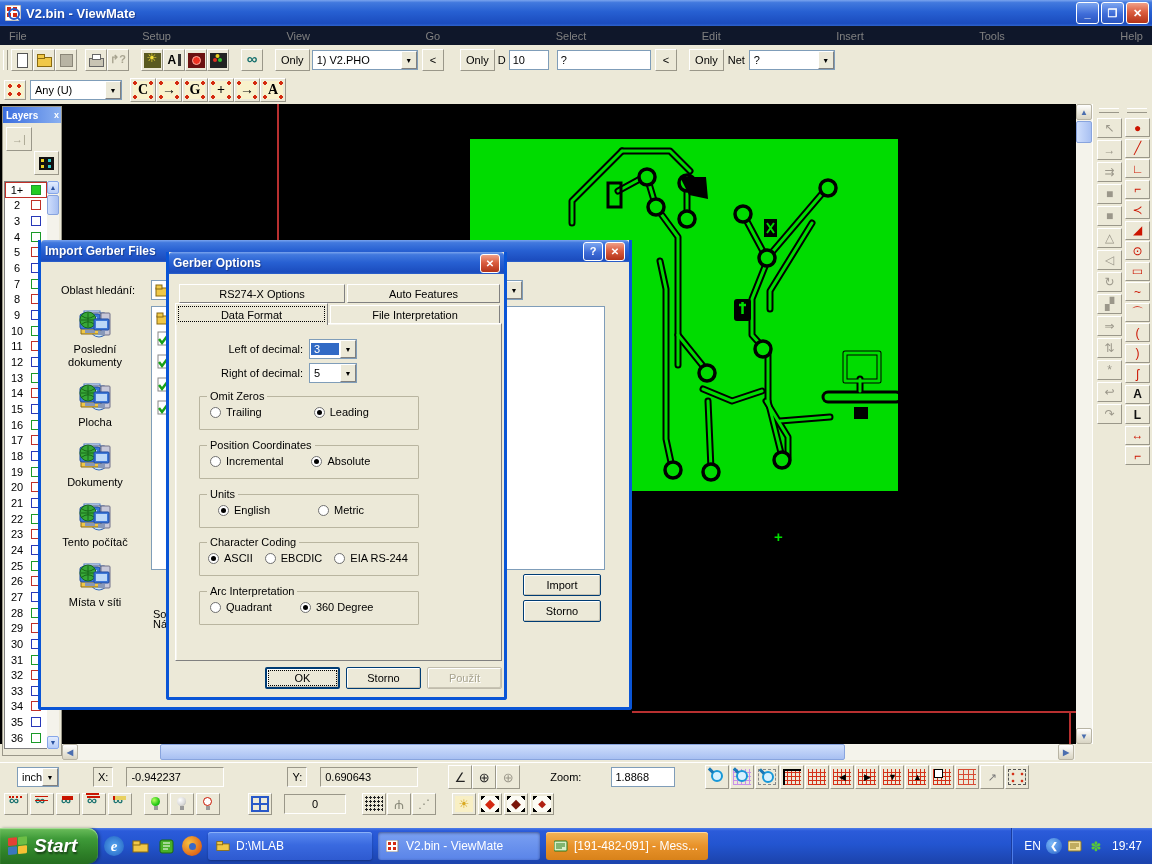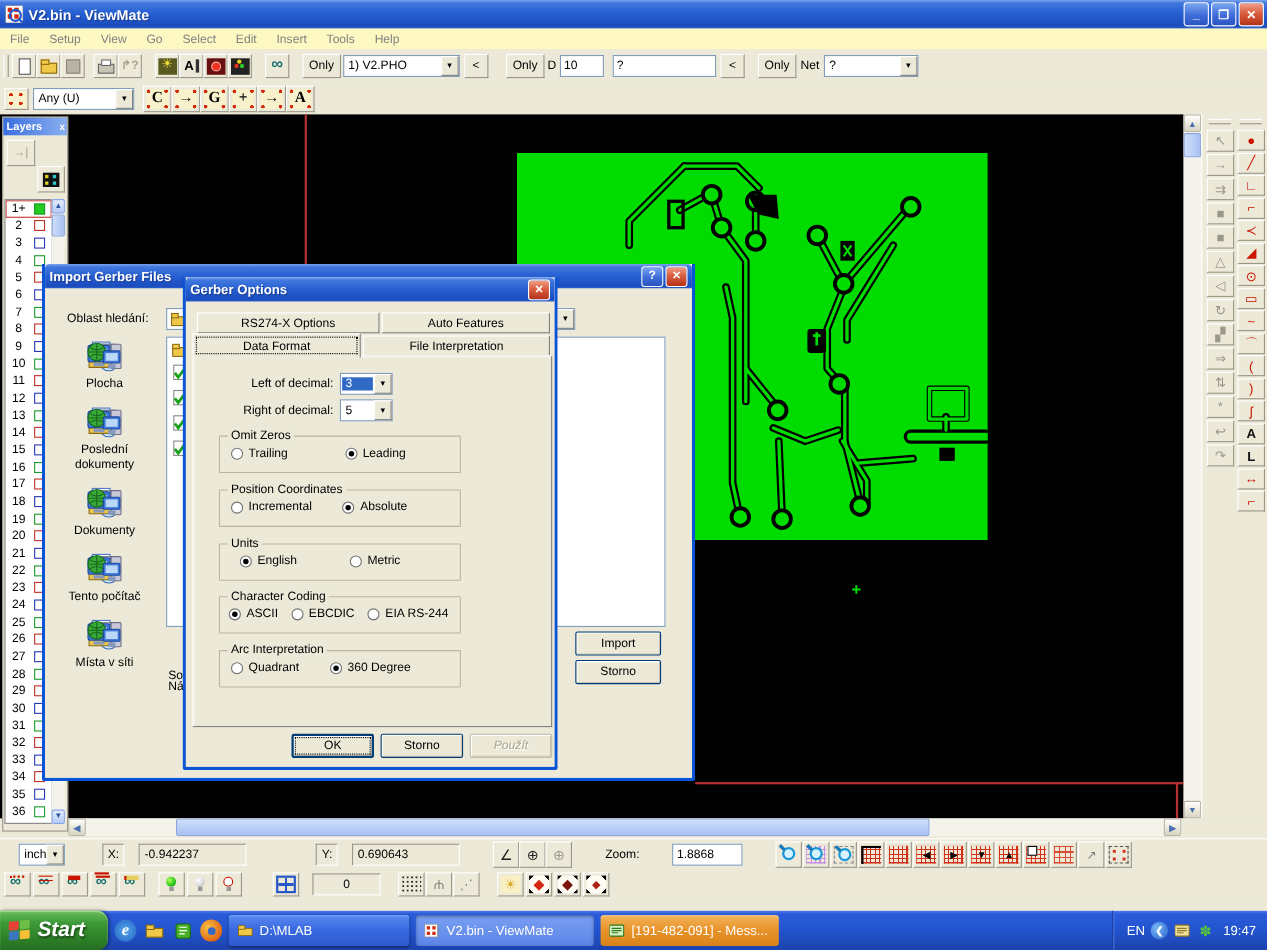--- a/index.html
+++ b/index.html
@@ -7,22 +7,22 @@
        font-family:"Liberation Sans",sans-serif;font-size:11px;color:#000;}
   .abs{position:absolute;}
   
   .titlebar{left:0;top:0;width:1152px;height:26px;
     background:linear-gradient(180deg,#7AA4EE 0%,#4279DE 10%,#2760D2 45%,#1B4CBE 90%,#2E62CC 100%);
     display:flex;align-items:center;color:#fff;font-weight:bold;font-size:13px;}
   .winbtn{width:21px;height:20px;margin-left:2px;border:1px solid #fff;border-radius:3px;
     display:flex;align-items:center;justify-content:center;color:#fff;font-size:11px;font-weight:bold;
     background:linear-gradient(180deg,#7CA6F0,#3E6CD8 55%,#2B55C0);}
   .winbtn.close{background:linear-gradient(180deg,#F0A088,#DB5E40 45%,#B33318);}
-  .menubar{left:0;top:26px;width:1152px;height:19px;background:#fef9c3;display:flex;align-items:center;
-    border-bottom:1px solid #E3E0CE;}
+  .menubar{left:0;top:26px;width:1152px;height:19px;background:#0f172a;display:flex;align-items:center;
+    border-bottom:1px solid #E3E0CE;justify-content:space-between;}
   .menubar span{padding:2px 9px;color:#808080;}
   .tbrow{left:0;width:1152px;background:#ECE9D8;display:flex;align-items:center;}
   .grip{width:3px;height:20px;margin:0 3px;border-left:1px solid #fff;border-right:1px solid #9a9789;}
   .tbtn{height:22px;min-width:22px;background:#ECE9D8;border:1px solid;border-color:#fff #9a9789 #9a9789 #fff;
     display:flex;align-items:center;justify-content:center;position:relative;box-sizing:border-box;}
   .tbtn.dis{color:#A8A490;}
   .sp4{width:4px}.sp8{width:8px}.sp12{width:12px}.sp16{width:16px}
   .white-in{background:#fff;border:1px solid #7F9DB9;height:18px;display:flex;align-items:center;padding:0 3px;box-sizing:content-box;}
   .combo{background:#fff;border:1px solid #7F9DB9;height:20px;display:flex;align-items:center;box-sizing:border-box;}
   .combo .val{flex:1;padding:0 4px;white-space:nowrap;overflow:hidden;}
@@ -72,21 +72,21 @@
   .dlg{border:3px solid #0A55D6;border-top:none;border-radius:0 0 3px 3px;background:#ECE9D8;box-sizing:border-box;}
   .dlg-title{height:22px;margin:-0px -0px 0;display:flex;align-items:center;color:#fff;font-weight:bold;font-size:12px;
     background:linear-gradient(180deg,#7AA4EE 0%,#4279DE 12%,#2760D2 48%,#1B4CBE 92%,#2E62CC 100%);
     border-radius:4px 4px 0 0;padding:0 4px;}
   .dlg-x{width:18px;height:17px;border:1px solid #fff;border-radius:3px;display:flex;align-items:center;justify-content:center;
     color:#fff;font-size:10px;font-weight:bold;background:linear-gradient(180deg,#F0A088,#DB5E40 45%,#B33318);margin-left:2px;}
   .dlg-q{width:18px;height:17px;border:1px solid #fff;border-radius:3px;display:flex;align-items:center;justify-content:center;
     color:#fff;font-size:11px;font-weight:bold;background:linear-gradient(180deg,#7CA6F0,#3E6CD8 55%,#2B55C0);}
   .pbtn{background:#ECE9D8;border:1px solid #003C74;border-radius:2px;display:flex;align-items:center;justify-content:center;
     box-shadow:inset 1px 1px 0 #fff, inset -1px -1px 0 #C8C4B4;font-size:11px;box-sizing:border-box;}
-  .pbtn.dis{color:#A8A490;border-color:#C0BCAC;text-shadow:1px 1px 0 #fff;font-style:italic;}
+  .pbtn.dis{color:#A8A490;border-color:#C0BCAC;text-shadow:1px 1px 0 #fff;}
   .pbtn.focused{outline:1px dotted #000;outline-offset:-4px;border-width:2px;}
   .tab{position:absolute;background:#ECE9D8;border:1px solid;border-color:#fff #808080 #808080 #fff;
     display:flex;align-items:center;justify-content:center;font-size:11px;box-sizing:border-box;}
   .tab.active{border-bottom:none;z-index:3;}
   .panel3d{border:1px solid;border-color:#fff #808080 #808080 #fff;box-shadow:inset 1px 1px 0 #F6F4EC;}
   .grp{position:absolute;border:1px solid #B9B5A0;border-radius:1px;}
   .grp .gtitle{position:absolute;top:-7px;left:7px;background:#ECE9D8;padding:0 3px;font-size:11px;}
   .radio-row{position:absolute;display:flex;align-items:center;}
   .radio{display:flex;align-items:center;margin-right:0;}
   .rb{width:11px;height:11px;border-radius:50%;background:#fff;border:1px solid #707070;margin-right:5px;position:relative;box-sizing:border-box;}
@@ -766,21 +766,21 @@
             <rect x="7" y="20" width="10" height="3" fill="#8898B8"></rect>
           </g>
           <g class="g-network">
             <circle cx="10" cy="10" r="8" fill="#38A838" stroke="#186818"></circle>
             <path d="M3,10 h14 M10,3 v14 M4,6 a10,10 0 0 0 12,0 M4,14 a10,10 0 0 1 12,0" stroke="#186818" fill="none"></path>
             <rect x="16" y="9" width="15" height="11" rx="1" fill="#3E78D8" stroke="#1C48A0"></rect>
             <rect x="18" y="11" width="11" height="7" fill="#BCD8F8"></rect>
             <rect x="20" y="21" width="7" height="4" fill="#8898B8"></rect>
           </g>
         </svg>
-        <span class="lbl">Plocha</span>
+        <span class="lbl">Poslední dokumenty</span>
       </div>
 
       <div class="place">
         <svg width="34" height="30" viewBox="0 0 34 30">
           <g class="g-recent">
             <rect x="6" y="1" width="16" height="21" fill="#fff" stroke="#4878C8"></rect>
             <circle cx="21" cy="18" r="9" fill="#C8E8F8" stroke="#3868B8"></circle>
             <path d="M21,12 L21,18 L26,20" stroke="#184888" fill="none" stroke-width="1.5"></path>
           </g>
           <g class="g-desktop">
@@ -799,21 +799,21 @@
             <rect x="7" y="20" width="10" height="3" fill="#8898B8"></rect>
           </g>
           <g class="g-network">
             <circle cx="10" cy="10" r="8" fill="#38A838" stroke="#186818"></circle>
             <path d="M3,10 h14 M10,3 v14 M4,6 a10,10 0 0 0 12,0 M4,14 a10,10 0 0 1 12,0" stroke="#186818" fill="none"></path>
             <rect x="16" y="9" width="15" height="11" rx="1" fill="#3E78D8" stroke="#1C48A0"></rect>
             <rect x="18" y="11" width="11" height="7" fill="#BCD8F8"></rect>
             <rect x="20" y="21" width="7" height="4" fill="#8898B8"></rect>
           </g>
         </svg>
-        <span class="lbl">Poslední dokumenty</span>
+        <span class="lbl">Plocha</span>
       </div>
 
       <div class="place">
         <svg width="34" height="30" viewBox="0 0 34 30">
           <g class="g-recent">
             <rect x="6" y="1" width="16" height="21" fill="#fff" stroke="#4878C8"></rect>
             <circle cx="21" cy="18" r="9" fill="#C8E8F8" stroke="#3868B8"></circle>
             <path d="M21,12 L21,18 L26,20" stroke="#184888" fill="none" stroke-width="1.5"></path>
           </g>
           <g class="g-desktop">

